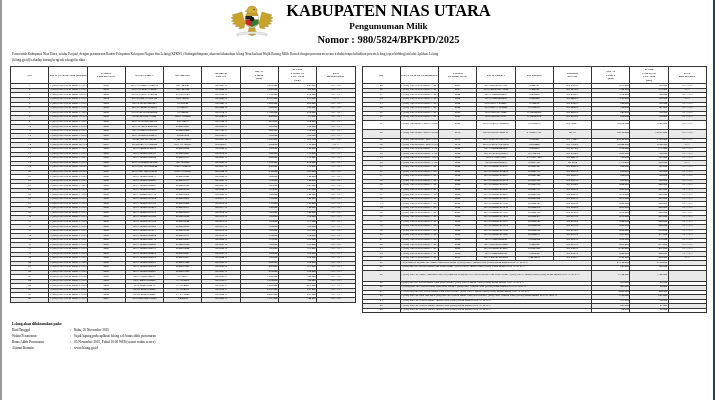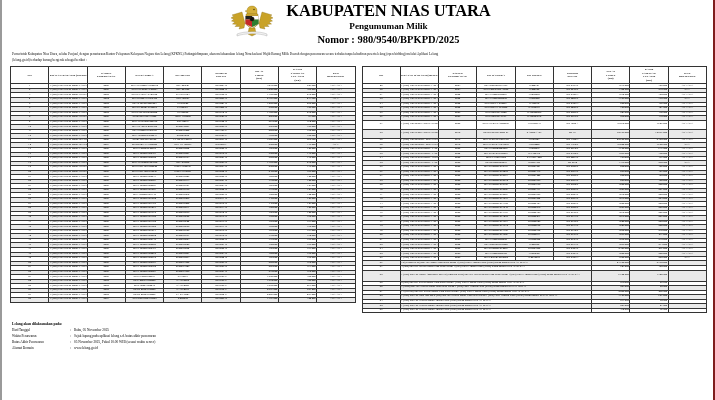--- a/index.html
+++ b/index.html
@@ -8,21 +8,21 @@
     width: 715px; height: 400px;
     background: #ffffff;
     font-family: "Liberation Serif", serif;
     overflow: hidden;
   }
   .page {
     position: relative;
     width: 715px; height: 400px;
     background: #fff;
     border-left: 2px solid #9a9a9a;
-    border-right: 2px solid #7f1d1d;
+    border-right: 2px solid #0c4a6e;
     padding: 2px 6px 0 8px;
   }
 
   
   .hdr { display:flex; align-items:flex-start; justify-content:center; gap:6px; padding-top:1px; }
   .emblem { width:52px; height:40px; flex:0 0 52px; position:relative; }
   .hdr-text { text-align:center; margin-left:2px; }
   .title {
     font-family:"Liberation Serif", serif;
     font-weight:bold; font-size:16.5px; line-height:1.02;
@@ -105,21 +105,21 @@
 
           <path d="M44 50 L56 50 L58 62 L50 66 L42 62 Z" fill="#c9a227" stroke="#8a6d12" stroke-width="0.7"></path>
 
           <path d="M20 62 C34 56 66 56 80 62 L80 66 C66 60 34 60 20 66 Z" fill="#f2f2f2" stroke="#999" stroke-width="0.7"></path>
         </g>
       </svg>
     </div>
     <div class="hdr-text">
       <div class="title">KABUPATEN NIAS UTARA</div>
       <div class="subtitle">Pengumuman Milik</div>
-      <div class="nomor">Nomor : 980/9540/BPKPD/2025</div>
+      <div class="nomor">Nomor : 980/5824/BPKPD/2025</div>
     </div>
   </div>
 
   <div class="intro">
     <p>Pemerintah Kabupaten Nias Utara, selaku Penjual, dengan perantaraan Kantor Pelayanan Kekayaan Negara dan Lelang (KPKNL) Padangsidimpuan, akan melaksanakan lelang Noneksekusi Wajib Barang Milik Daerah dengan penawaran secara terbuka tanpa kehadiran peserta lelang (open bidding) melalui Aplikasi Lelang</p>
     <p>(lelang.go.id) terhadap barang bergerak sebagai berikut :</p>
   </div>
 
   <div class="tables">
 

